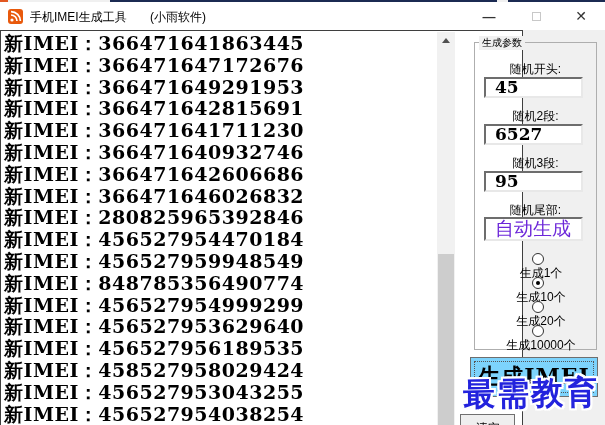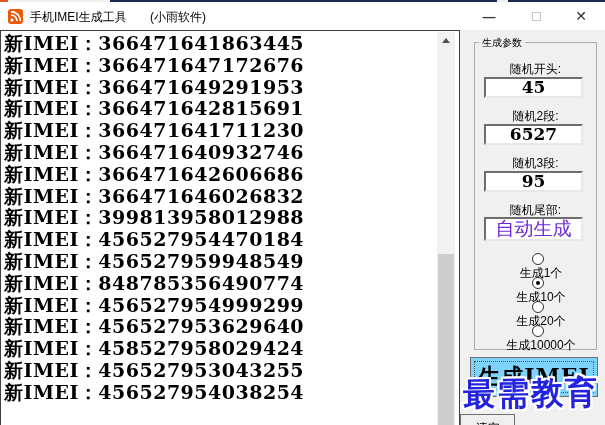--- a/index.html
+++ b/index.html
@@ -33,21 +33,21 @@
     display:flex; align-items:center; justify-content:center;
     font-size:13px; color:#333;
   }
   .winbtn.min { left:472px; font-weight:bold; }
   .winbtn.max { left:519px; }
   .winbtn.max .sq { width:9px; height:9px; border:1px solid #c8c8c8; }
   .winbtn.close { left:564px; font-size:14px; }
 
   
   .edit-area {
-    position:absolute; left:0; top:30px; width:460px; height:395px;
+    position:absolute; left:0; top:30px; width:523px; height:395px;
     background:#ffffff; border:1px solid #3f3f3f; border-bottom:none;
   }
   .imei-list { position:absolute; left:3px; top:2px; width:430px; }
   .imei-line {
     height:21.8px; line-height:21.8px; white-space:nowrap;
     font-family:"DejaVu Serif", serif; font-weight:bold;
     font-size:19px; letter-spacing:0.5px;
   }
   
   .scrollbar {
@@ -75,24 +75,24 @@
   .group-label {
     position:absolute; left:479px; top:36px; background:#f0f0f0;
     padding:0 3px; font-size:10px;
   }
   .field-label {
     position:absolute; left:474px; width:123px; text-align:center;
     font-size:12px;
   }
   .field-input {
     position:absolute; left:484px; width:99px; height:21px;
-    background:#fff; text-align:center;
+    background:#fff; text-align:left;
     border:2px solid; border-color:#6d6d6d #e8e8e8 #e8e8e8 #6d6d6d;
     font-family:"DejaVu Serif", serif; font-weight:bold; font-size:17px;
-    line-height:17px; overflow:hidden;
+    line-height:17px; overflow:hidden;padding-left:9px;
   }
   .field-input.disabled {
     color:#6d28d9; font-weight:normal; font-size:19px; line-height:19px;
     height:24px;
   }
   .fl1 { top:61px; } .fi1 { top:77px; }
   .fl2 { top:108px; } .fi2 { top:124px; }
   .fl3 { top:155px; } .fi3 { top:171px; }
   .fl4 { top:202px; } .fi4 { top:217px; }
 
@@ -166,26 +166,27 @@
 <div class="edit-area">
   <div class="imei-list">
     <div class="imei-line">新IMEI：366471641863445</div>
     <div class="imei-line">新IMEI：366471647172676</div>
     <div class="imei-line">新IMEI：366471649291953</div>
     <div class="imei-line">新IMEI：366471642815691</div>
     <div class="imei-line">新IMEI：366471641711230</div>
     <div class="imei-line">新IMEI：366471640932746</div>
     <div class="imei-line">新IMEI：366471642606686</div>
     <div class="imei-line">新IMEI：366471646026832</div>
-    <div class="imei-line">新IMEI：399813958012988</div>
+    <div class="imei-line">新IMEI：280825965392846</div>
     <div class="imei-line">新IMEI：456527954470184</div>
     <div class="imei-line">新IMEI：456527959948549</div>
     <div class="imei-line">新IMEI：848785356490774</div>
     <div class="imei-line">新IMEI：456527954999299</div>
     <div class="imei-line">新IMEI：456527953629640</div>
+    <div class="imei-line">新IMEI：456527956189535</div>
     <div class="imei-line">新IMEI：458527958029424</div>
     <div class="imei-line">新IMEI：456527953043255</div>
     <div class="imei-line">新IMEI：456527954038254</div>
   </div>
   <div class="scrollbar">
     <div class="sb-up">
       <div class="tri"></div>
     </div>
     <div class="sb-thumb"></div>
   </div>

